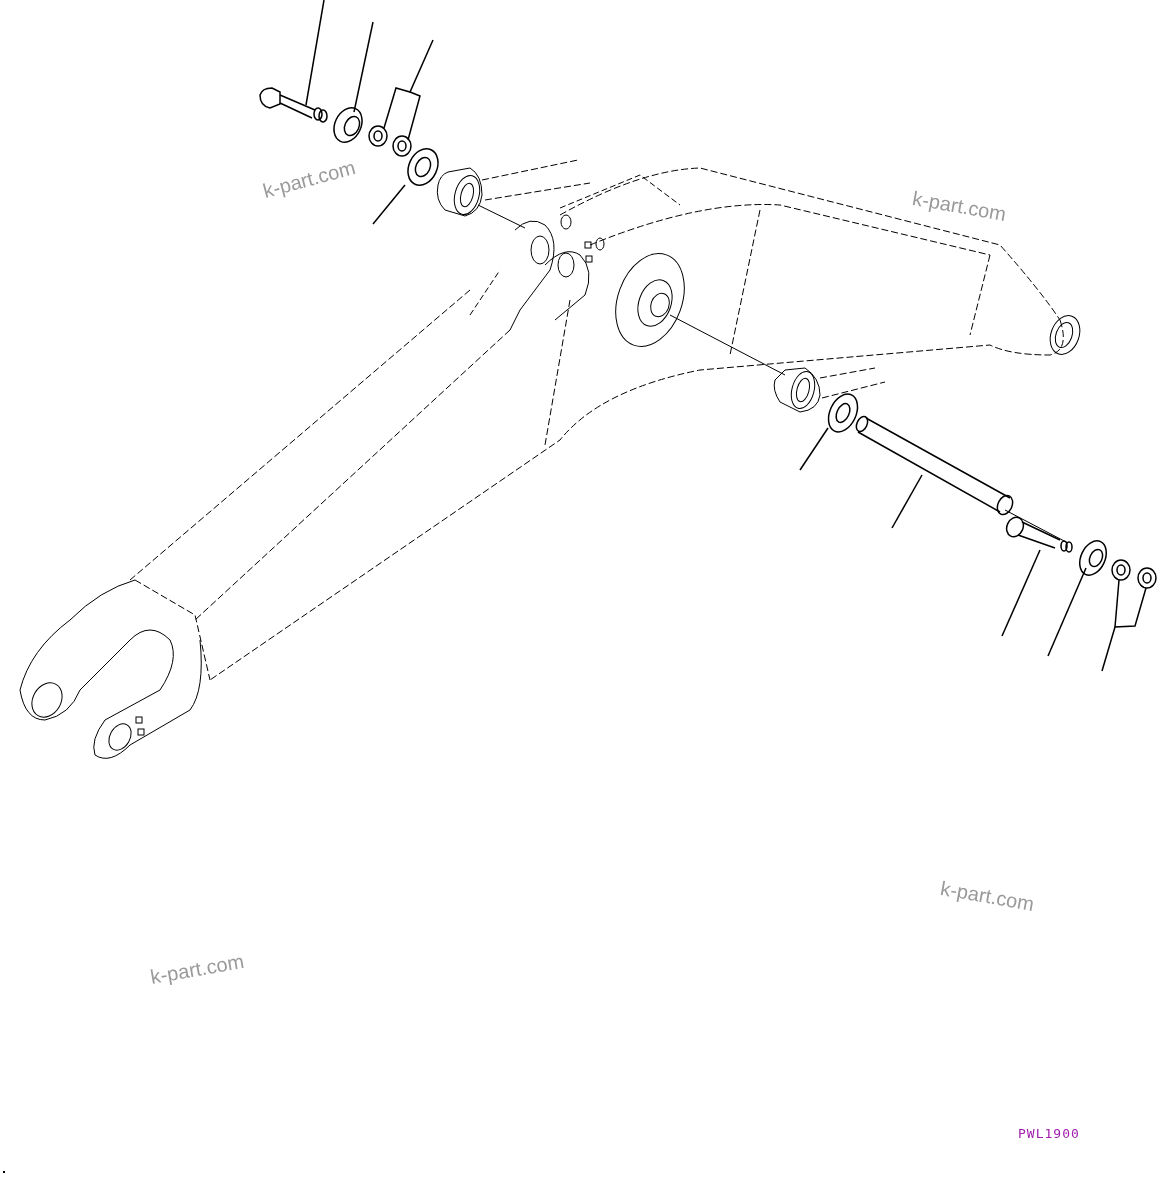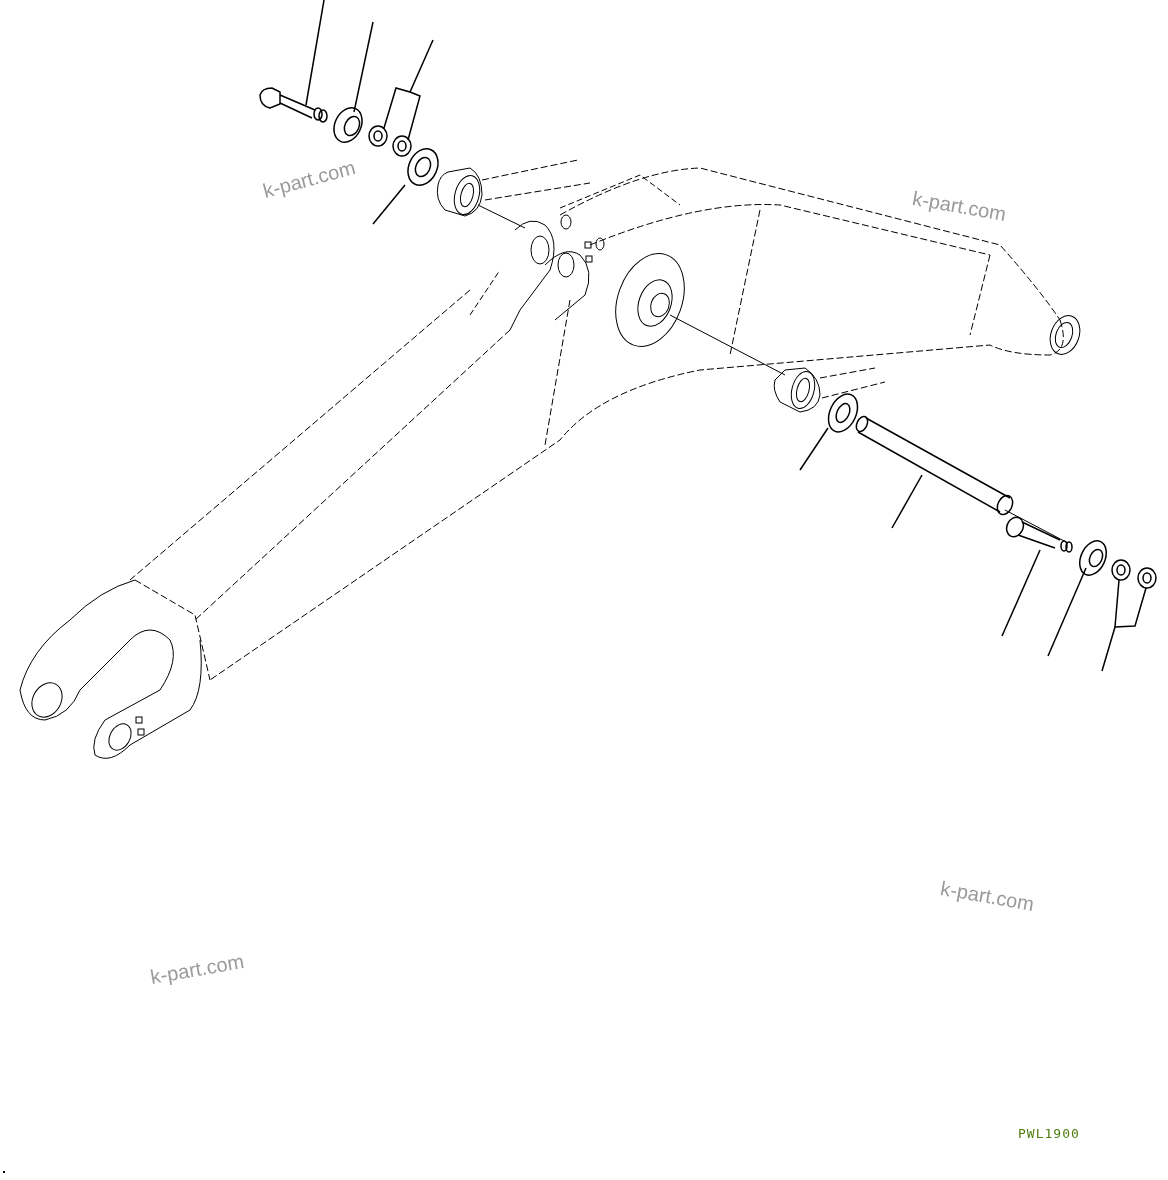--- a/index.html
+++ b/index.html
@@ -1,19 +1,19 @@
 <!DOCTYPE html>
 <html><head>
 <meta charset="utf-8">
 <style>
   html, body { margin:0; padding:0; background:#ffffff; }
   body { width:1168px; height:1180px; position:relative; overflow:hidden; font-family:"Liberation Sans", sans-serif; }
   #diagram { position:absolute; left:0; top:0; width:1168px; height:1180px; }
   .wm { position:absolute; color:#9a9a9a; font-family:"Liberation Sans", sans-serif; font-size:20px; white-space:nowrap; }
-  .code { position:absolute; left:1018px; top:1126px; font-family:"DejaVu Sans Mono", monospace; font-size:13px; color:#4d7c0f; letter-spacing:1px; }
+  .code { position:absolute; left:1018px; top:1126px; font-family:"DejaVu Sans Mono", monospace; font-size:13px; color:#a21caf; letter-spacing:1px; }
   .dot { position:absolute; left:3px; top:1171px; width:2px; height:2px; background:#000; }
 </style>
 </head>
 <body>
 
 <svg id="diagram" viewBox="0 0 1168 1180" xmlns="http://www.w3.org/2000/svg" fill="none" stroke="#000" stroke-width="1">
 
   <g stroke-dasharray="7 3">
 
     <path d="M 560 215 Q 640 170 700 168 L 1000 245 Q 1040 290 1060 320"></path>

